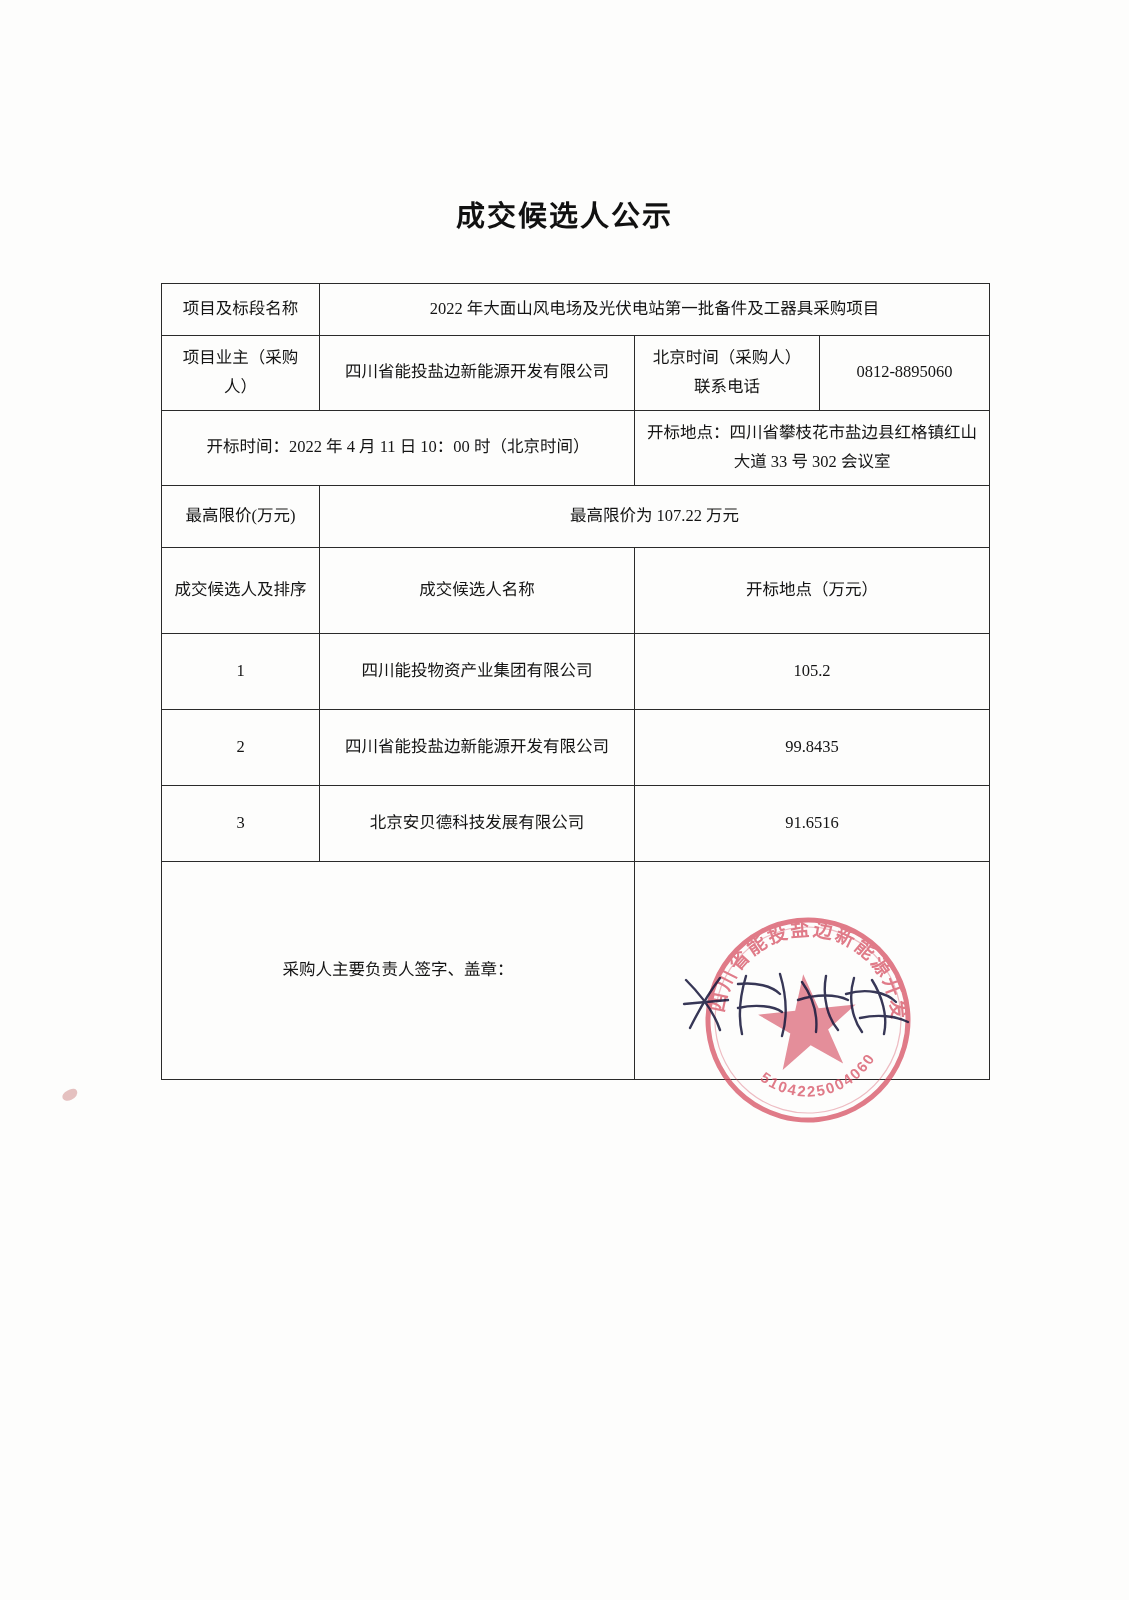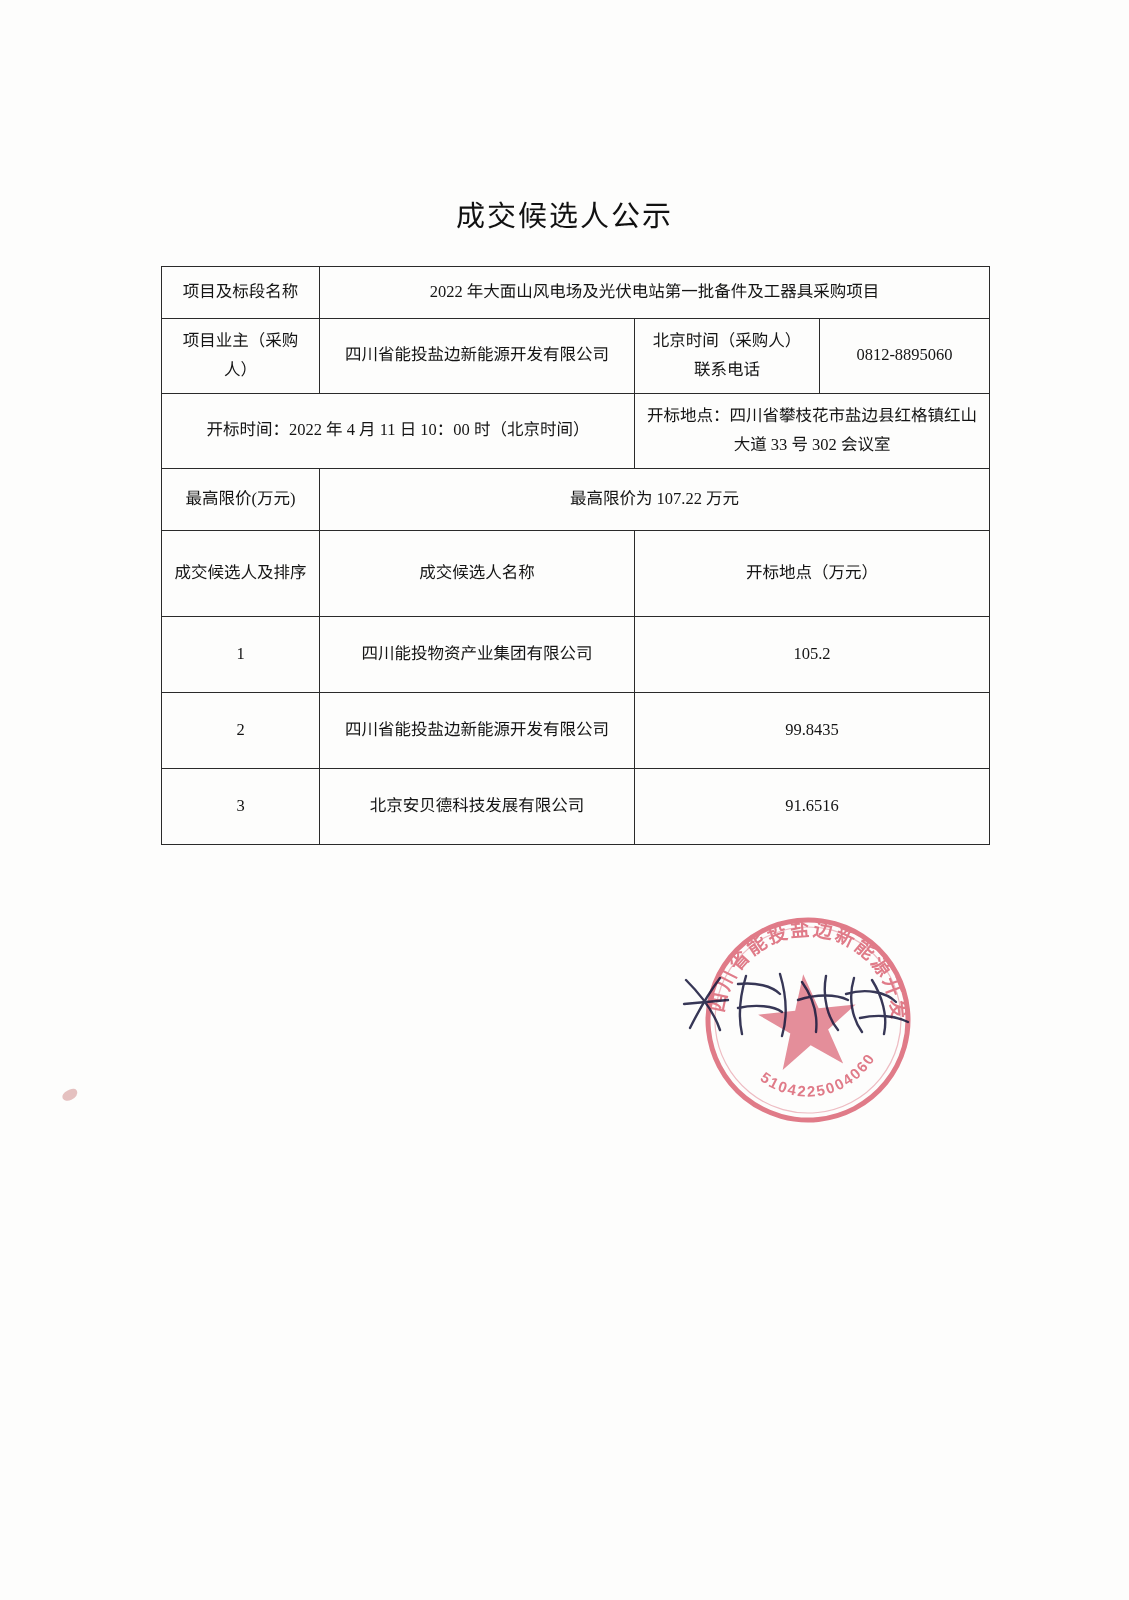--- a/index.html
+++ b/index.html
@@ -24,30 +24,30 @@
     background: #fdfdfc;
   }
 
   .doc-title {
     position: absolute;
     top: 192px;
     left: 0;
     width: 1129px;
     text-align: center;
     font-size: 29px;
-    font-weight: normal;
+    font-weight: bold;
     letter-spacing: 2px;
     color: #111;
     font-family: "Liberation Sans", "DejaVu Sans", sans-serif;
   }
 
   table.main {
     position: absolute;
     left: 161px;
-    top: 266px;
+    top: 283px;
     width: 828px;
     border-collapse: collapse;
     table-layout: fixed;
   }
   table.main td {
     border: 1px solid #2a2a2a;
     text-align: center;
     vertical-align: middle;
     font-size: 16.5px;
     line-height: 1.75;
@@ -155,20 +155,24 @@
       </tr>
       <tr class="row-h7">
         <td>2</td>
         <td>四川省能投盐边新能源开发有限公司</td>
         <td colspan="2">99.8435</td>
       </tr>
       <tr class="row-h7">
         <td>3</td>
         <td>北京安贝德科技发展有限公司</td>
         <td colspan="2">91.6516</td>
+      </tr>
+      <tr class="row-sign">
+        <td colspan="2" class="sign-cell sign-label">采购人主要负责人签字、盖章：</td>
+        <td colspan="2" class="sign-cell"></td>
       </tr>
     </tbody>
   </table>
 
   <div class="stamp">
     <svg width="216" height="216" viewBox="0 0 216 216" xmlns="http://www.w3.org/2000/svg">
       <g opacity="0.72">
         <circle cx="108" cy="108" r="100" fill="none" stroke="#d4485c" stroke-width="5"></circle>
         <circle cx="108" cy="108" r="93" fill="none" stroke="#d4485c" stroke-width="1.2" opacity="0.5"></circle>
         <path d="M108 62 L119.8 97.5 L157 97.5 L127 119.5 L138.4 155 L108 133.5 L77.6 155 L89 119.5 L59 97.5 L96.2 97.5 Z" fill="#d4485c" opacity="0.85"></path>

